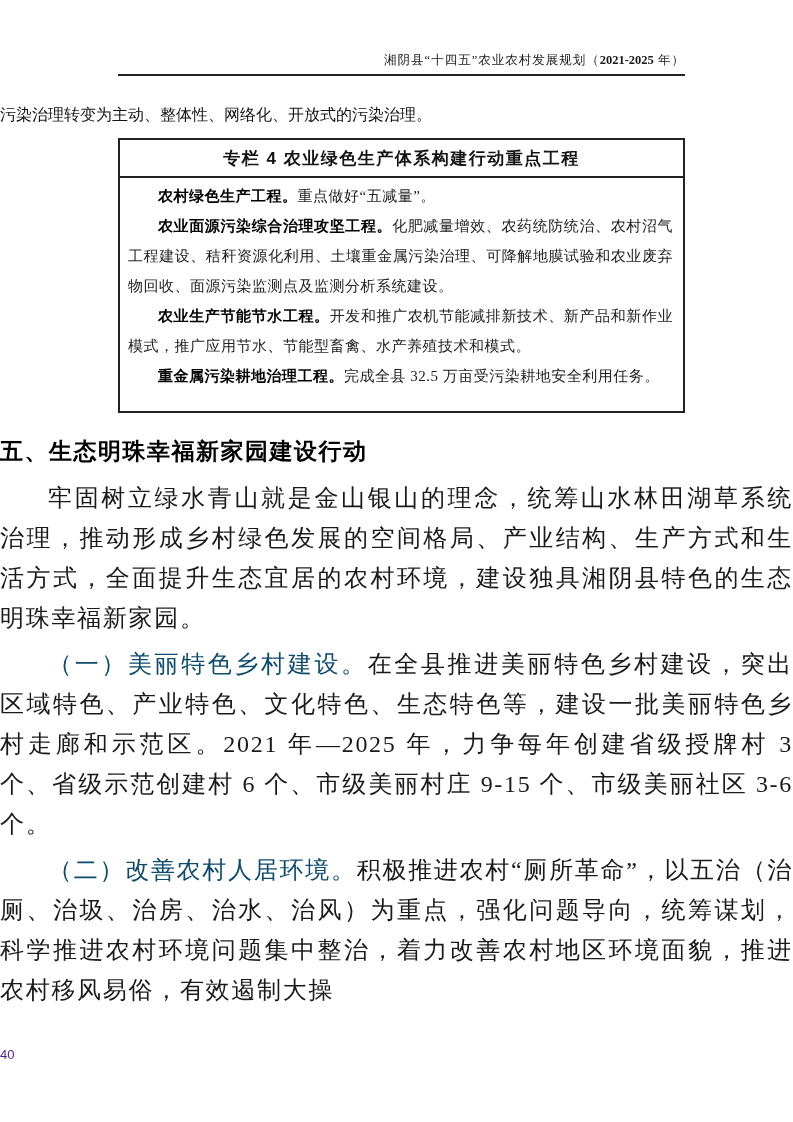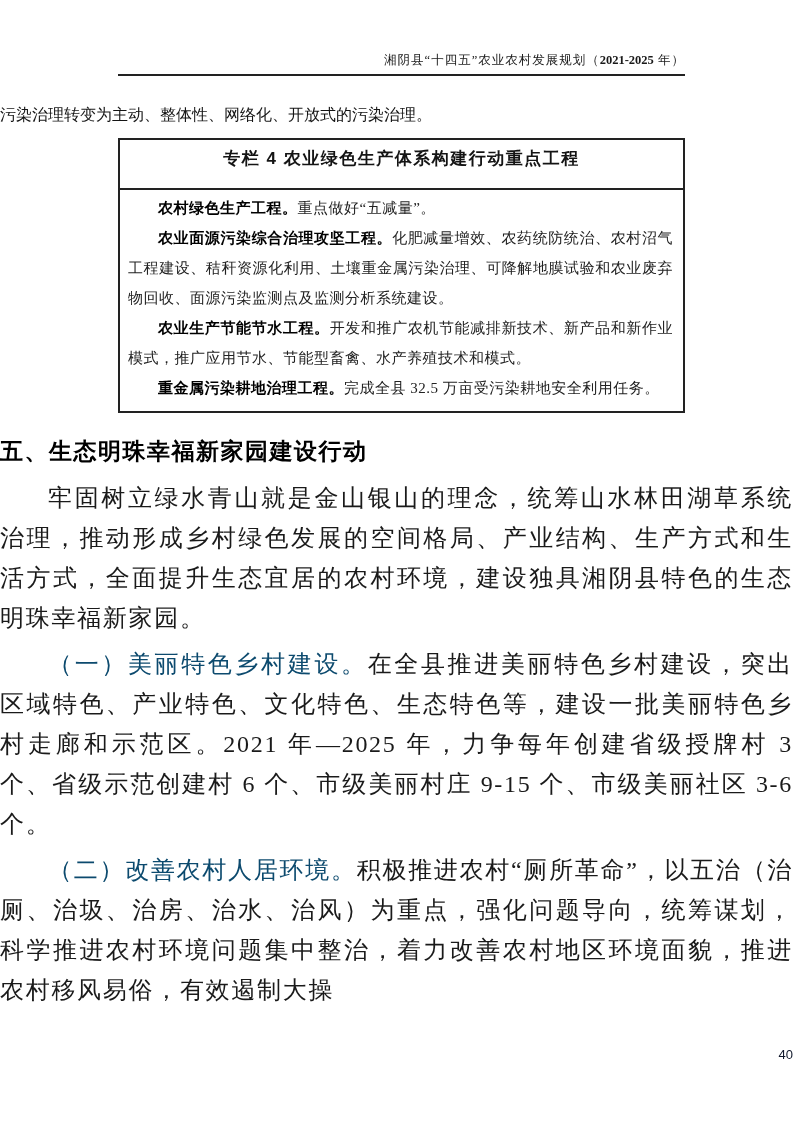--- a/index.html
+++ b/index.html
@@ -42,24 +42,24 @@
 
   
   .panel { margin-top: 9px; border: 2px solid #222; }
   .panel-title {
     font-family: "Liberation Sans", "DejaVu Sans", sans-serif;
     font-weight: bold;
     font-size: 17px;
     line-height: 26px;
     text-align: center;
     letter-spacing: 1.5px;
-    padding: 6px 0 16px 0;
+    padding: 6px 0 4px 0;
     border-bottom: 2px solid #222;
   }
-  .panel-body { padding: 3px 10px 8px 8px; }
+  .panel-body { padding: 3px 10px 20px 8px; }
   .panel-body p {
     margin: 0;
     font-size: 15px;
     line-height: 30px;
     text-indent: 2em;
     text-align: justify;
     letter-spacing: 0.5px;
     color: #222;
   }
   .panel-lead {
@@ -90,24 +90,24 @@
     color: #1a1a1a;
   }
   .para.first { margin-top: 13px; }
   .para-lead { font-weight: normal; color: #0c4a6e; }
 
   
   .page-number {
     position: absolute;
     left: 0; right: 0;
     bottom: 60px;
-    text-align: right;
+    text-align: left;
     font-family: "Liberation Sans", "DejaVu Sans", sans-serif;
     font-size: 13px;
-    color: #0f172a;
+    color: #4c1d95;
   }
 </style>
 </head>
 <body>
 
 <div class="page">
 
   <div class="doc-header col">
     <div class="header-text">
       <span>湘阴县“十四五”农业农村发展规划（</span><b>2021-2025</b><span> 年）</span>

